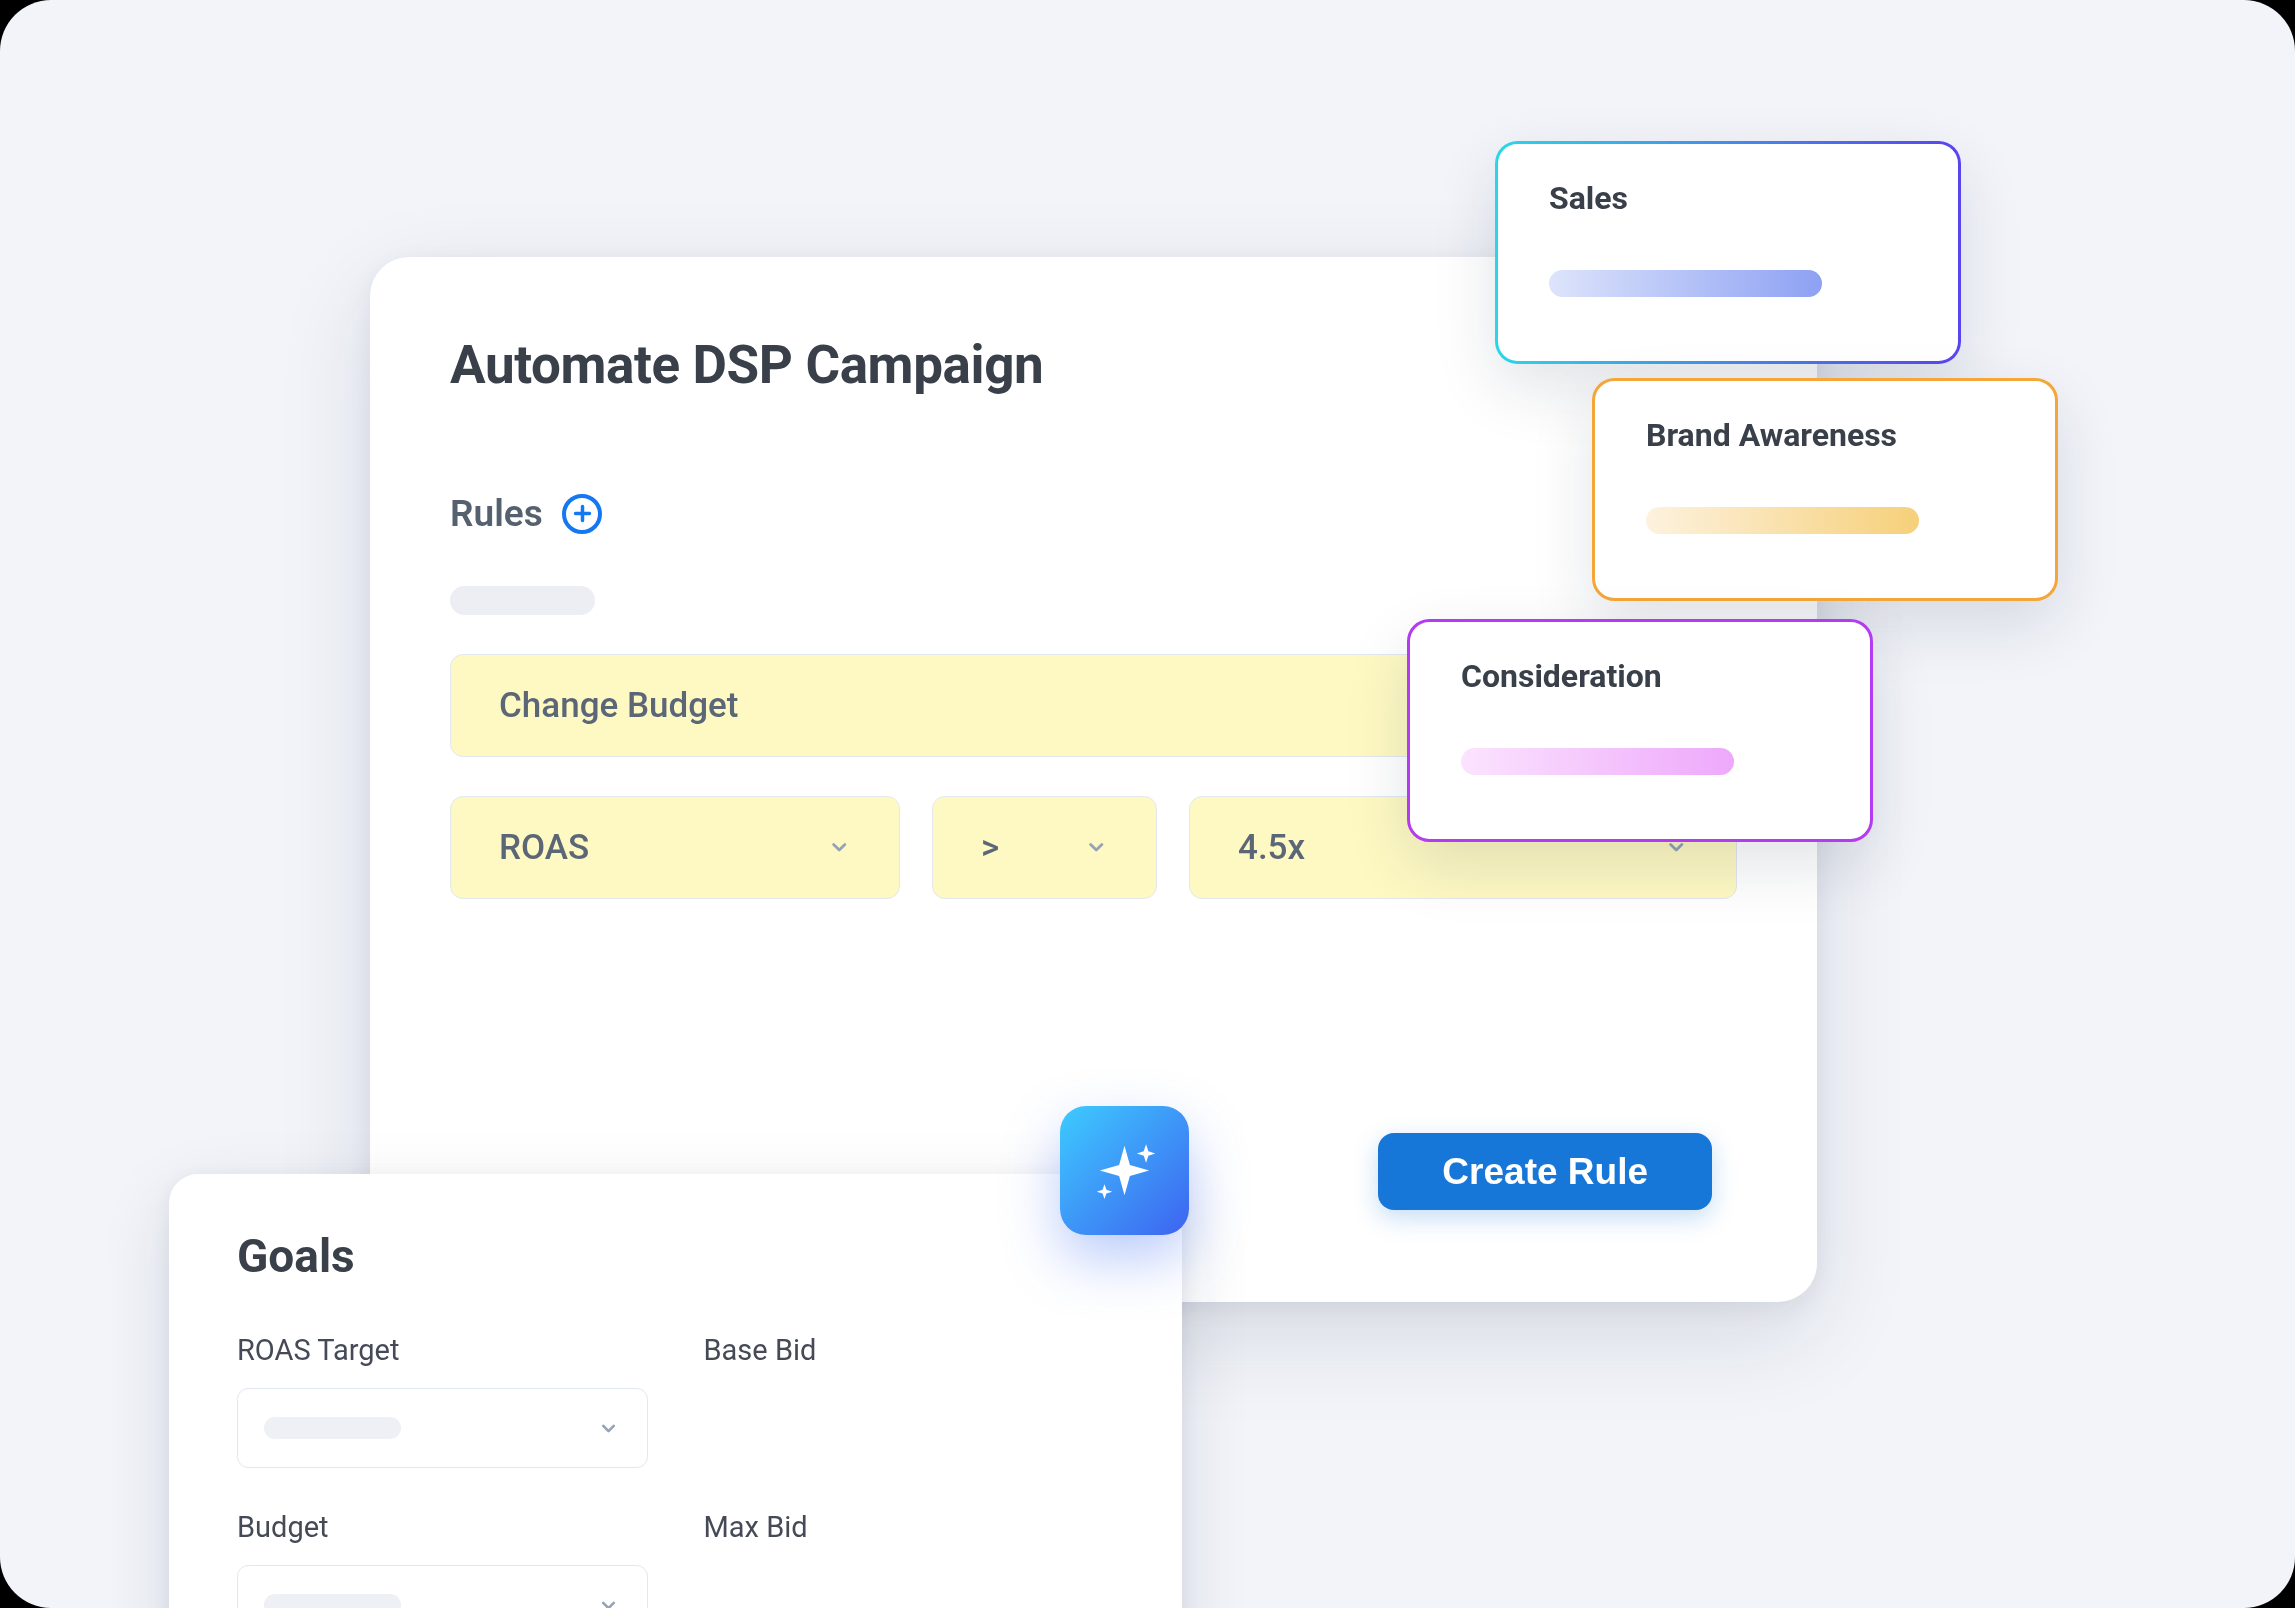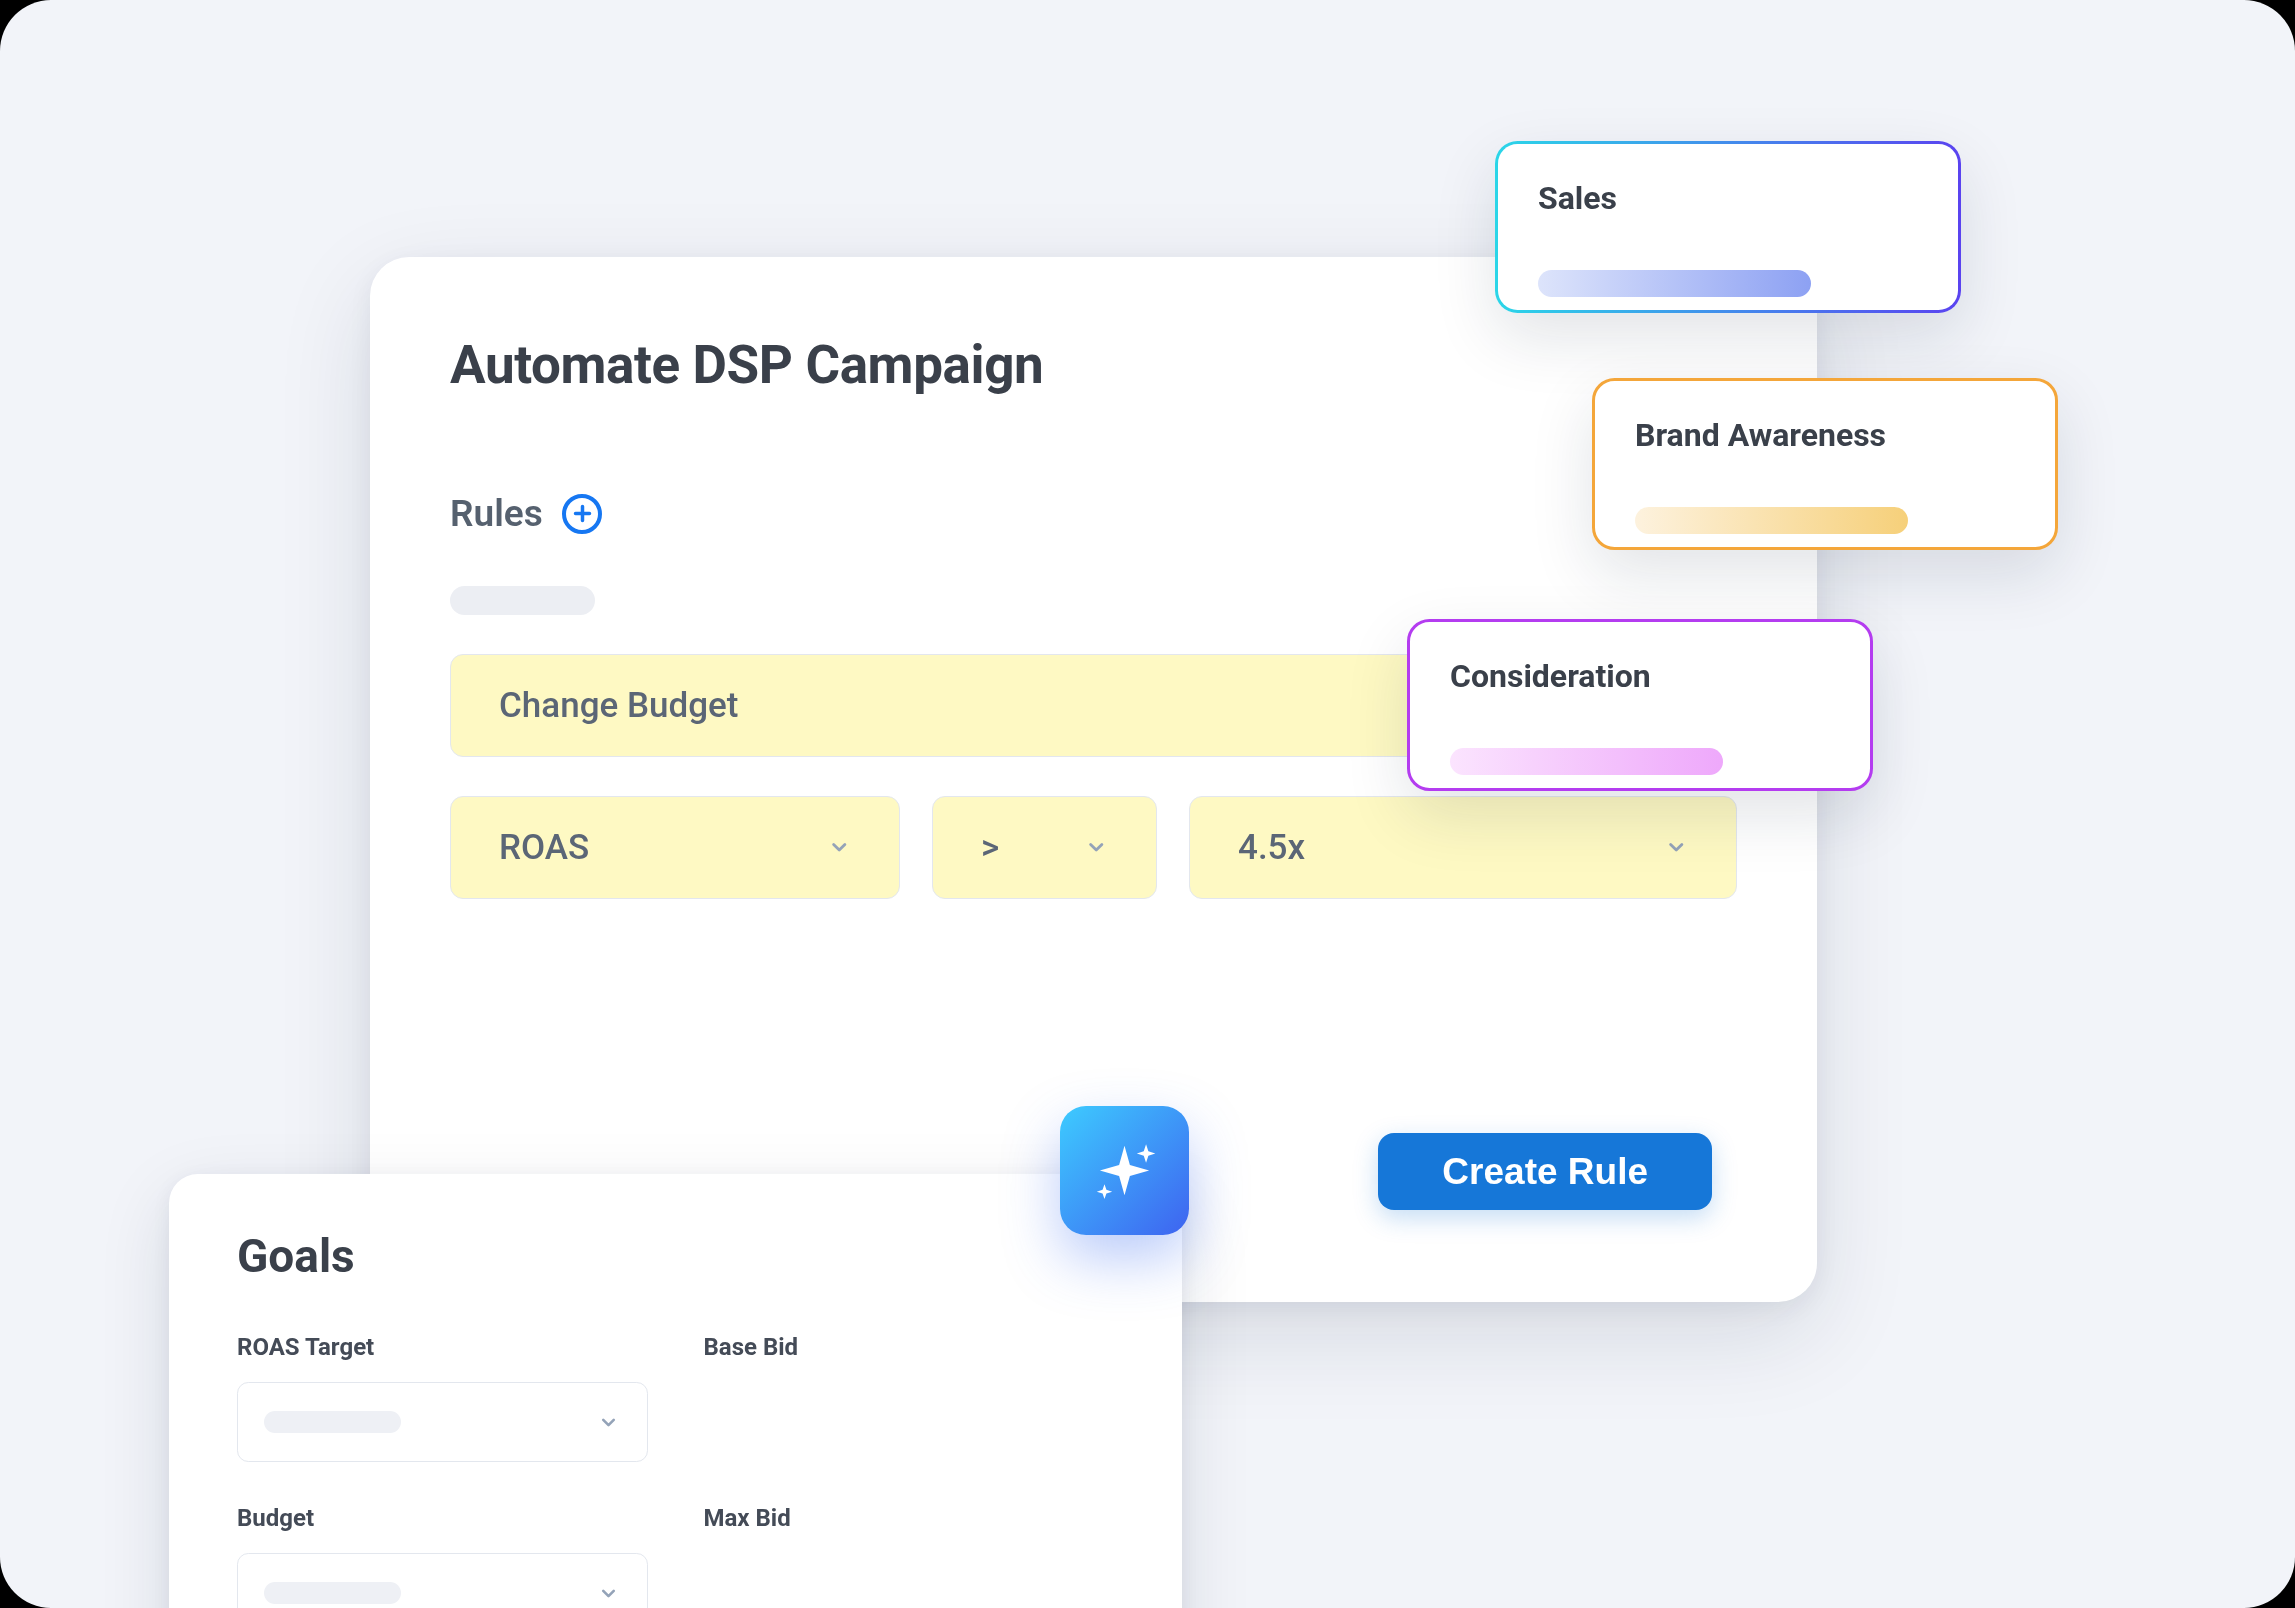--- a/index.html
+++ b/index.html
@@ -157,46 +157,46 @@
     color: #3A404A;
   }
   .goals-grid {
     margin-top: 50px;
     display: grid;
     grid-template-columns: 1fr 1fr;
     column-gap: 56px;
     row-gap: 42px;
   }
   .goal-label {
-    font-size: 24px;
-    font-weight: 700;
+    font-size: 29px;
+    font-weight: 400;
     color: #444B57;
     margin-bottom: 21px;
   }
   .goal-field {
     height: 80px;
     border: 1.6px solid #E3E7EE;
     border-radius: 11.3px;
     display:flex;
     align-items:center;
     justify-content:space-between;
     padding: 0 26px;
   }
   .goal-skeleton {
     width: 137px; height: 22.5px; border-radius: 803px; background:#EEF0F5;
   }
 
   
   .metric-card {
     position: absolute;
     width: 466px;
-    height: 172px;
+    height: 223px;
     background: #fff;
     border-radius: 22.5px;
-    padding: 35px 40px 0 40px;
+    padding: 35px 40px 0 51px;
     box-shadow: 0 24px 64px rgba(20,30,60,0.12);
   }
   .metric-title {
     font-size: 32px;
     font-weight: 700;
     color: #3A404A;
   }
   .metric-bar {
     margin-top: 53px;
     height: 27px;

